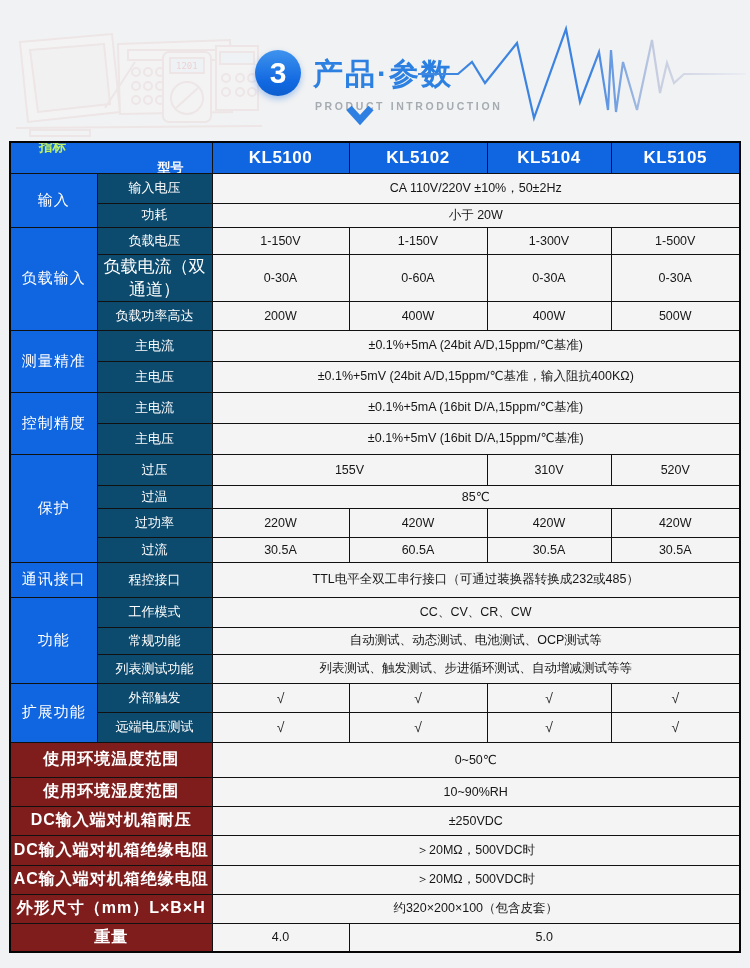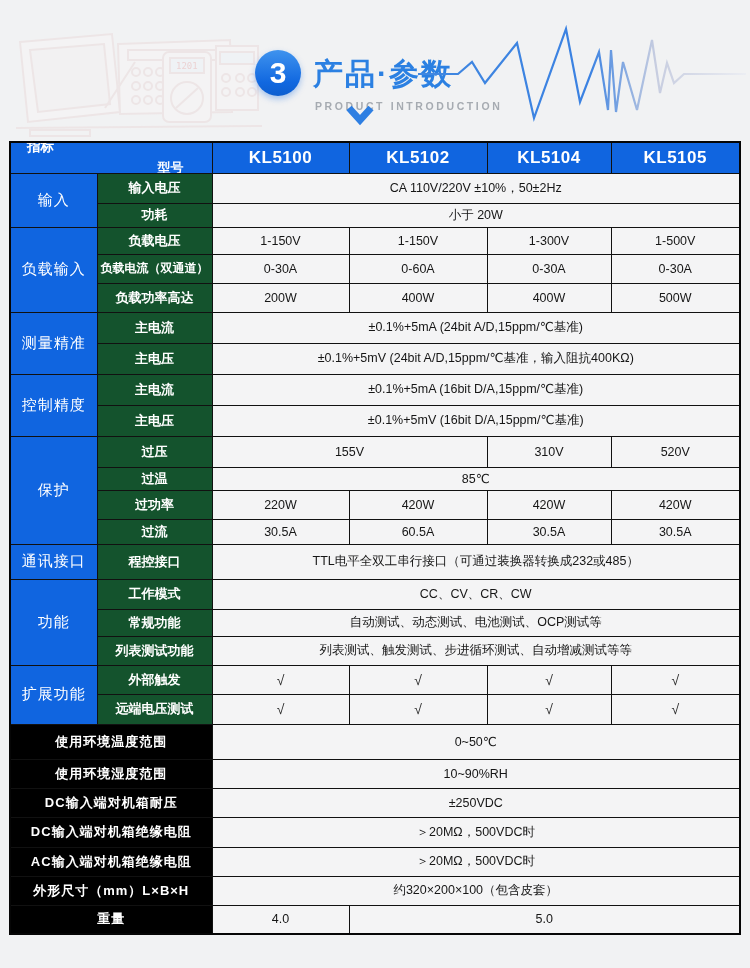--- a/index.html
+++ b/index.html
@@ -36,33 +36,33 @@
     position:absolute;left:9px;top:141px;width:732px;
     border-collapse:collapse;table-layout:fixed;
     border:2px solid #060606;
     font-family:"Liberation Sans","DejaVu Sans",sans-serif;
   }
   table.spec td{
     border:1px solid #111;text-align:center;vertical-align:middle;
     padding:0 2px;overflow:hidden;
   }
   td.cat{background:#1065e0;color:#fff;font-weight:normal;font-size:15px;letter-spacing:1px;}
-  td.sub{background:#14532d;color:#fff;font-weight:bold;font-size:13px;}
-  td.fullcat{background:#000000;color:#fff;font-weight:bold;font-size:13px;letter-spacing:1px;}
+  td.sub{background:#0c4a6e;color:#fff;font-weight:normal;font-size:13px;}
+  td.fullcat{background:#7f1d1d;color:#fff;font-weight:bold;font-size:16px;letter-spacing:1px;}
   td.model{background:#1065e0;color:#fff;font-weight:bold;font-size:17px;letter-spacing:.5px;}
   td.val{background:#f4f4f5;color:#161616;font-size:12.5px;margin-left:48px;}
   td.val.check{font-size:14px;color:#2c2c2c;}
   td.corner{background:#1065e0;position:relative;padding:0;}
   .corner-wrap{position:relative;width:100%;height:100%;}
   .corner-line{position:absolute;left:0;top:0;width:100%;height:100%;}
   .corner-model{
     position:absolute;right:26px;top:1px;color:#fff;font-weight:bold;font-size:13px;
   }
   .corner-metric{
-    position:absolute;left:14px;bottom:2px;color:#ffffff;font-weight:bold;font-size:13.5px;
+    position:absolute;left:26px;bottom:2px;color:#bef264;font-weight:bold;font-size:13.5px;
   }
 </style>
 </head>
 <body>
 
 <div class="page">
 
   <div class="banner">
 
     <svg class="illustration" width="280" height="141" viewBox="0 0 280 141">
@@ -166,21 +166,21 @@
 
       <tr style="height:27px">
         <td class="cat" rowspan="3">负载输入</td>
         <td class="sub">负载电压</td>
         <td class="val">1-150V</td>
         <td class="val">1-150V</td>
         <td class="val">1-300V</td>
         <td class="val">1-500V</td>
       </tr>
       <tr style="height:29px">
-        <td class="sub" style="font-size:12px">负载电流（双通道）</td>
+        <td class="sub" style="font-size:17px">负载电流（双通道）</td>
         <td class="val">0-30A</td>
         <td class="val">0-60A</td>
         <td class="val">0-30A</td>
         <td class="val">0-30A</td>
       </tr>
       <tr style="height:29px">
         <td class="sub">负载功率高达</td>
         <td class="val">200W</td>
         <td class="val">400W</td>
         <td class="val">400W</td>

